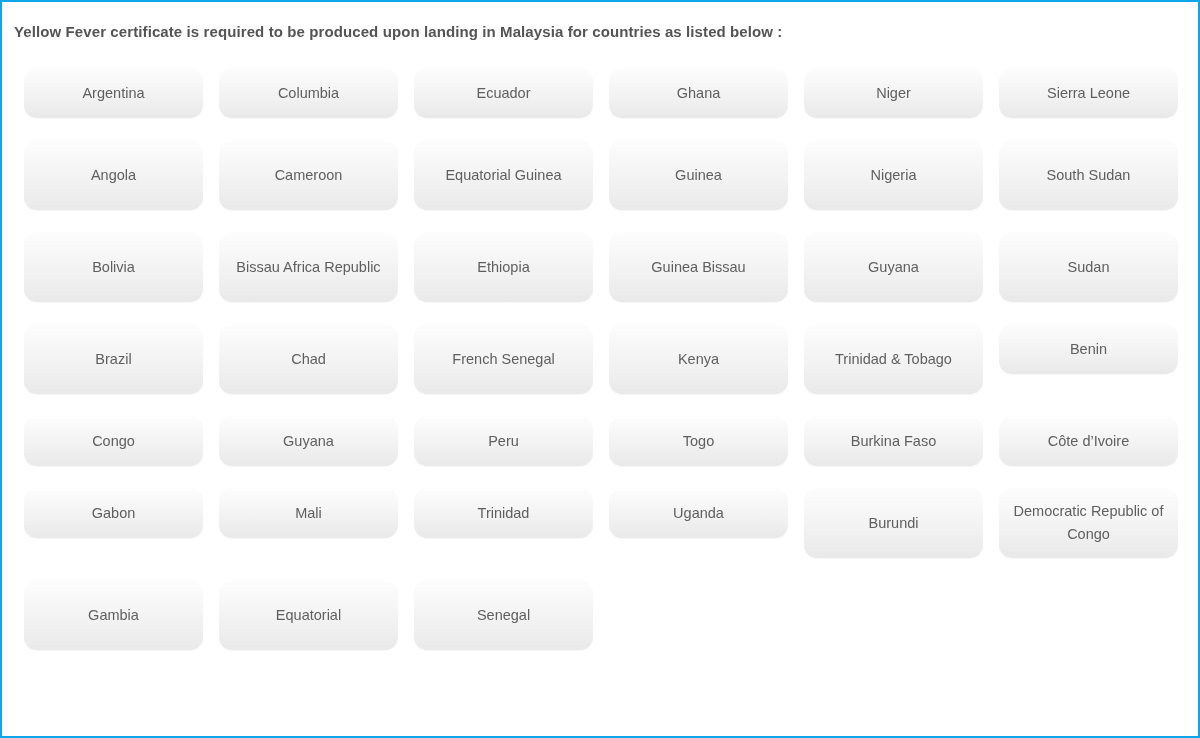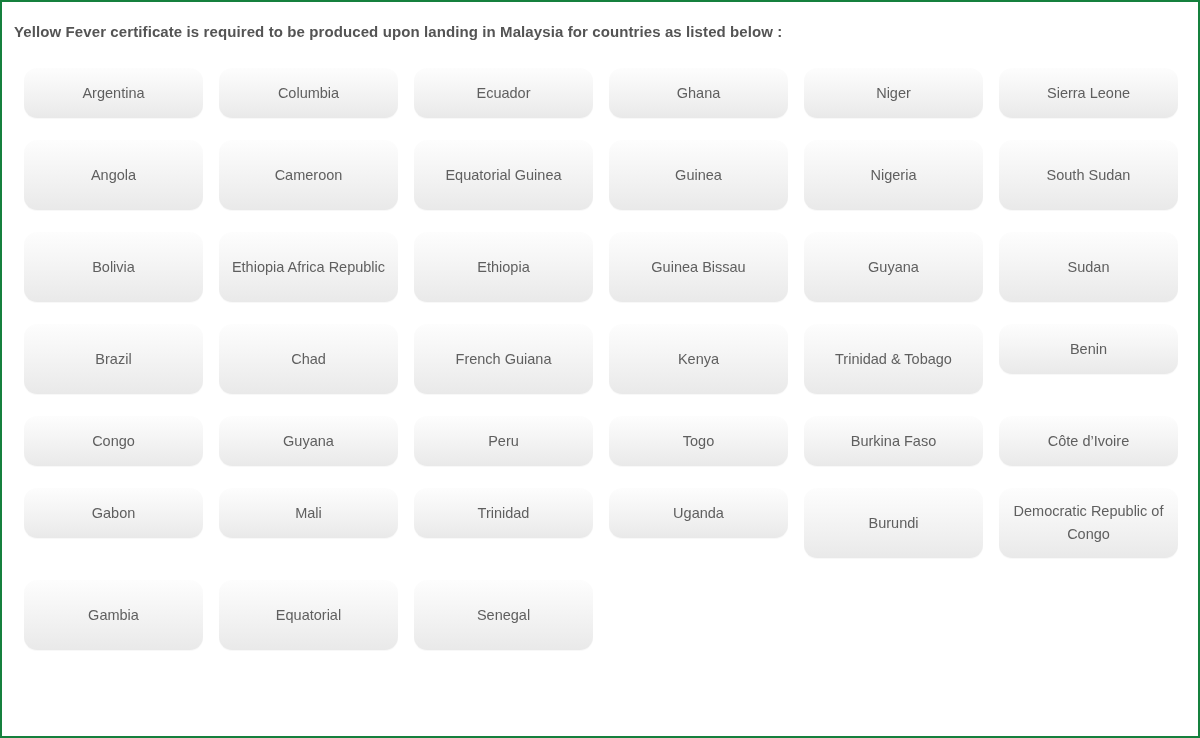--- a/index.html
+++ b/index.html
@@ -14,21 +14,21 @@
     font-family: "Liberation Sans", sans-serif;
     -webkit-font-smoothing: antialiased;
   }
 
   #page-frame {
     position: relative;
     box-sizing: border-box;
     width: 1200px;
     height: 738px;
     background: #ffffff;
-    border: 2px solid #15803d;
+    border: 2px solid #0ea5e9;
     padding: 0;
     overflow: hidden;
   }
 
   #notice-title {
     margin: 0;
     padding: 20px 0 0 12px;
     font-size: 15px;
     font-weight: bold;
     color: #545454;
@@ -117,42 +117,42 @@
       <div class="country-chip h-tall">
         <span class="chip-label">Nigeria</span>
       </div>
       <div class="country-chip h-tall">
         <span class="chip-label">South Sudan</span>
       </div>
       <div class="country-chip h-tall">
         <span class="chip-label">Bolivia</span>
       </div>
       <div class="country-chip h-tall">
-        <span class="chip-label">Ethiopia Africa Republic</span>
+        <span class="chip-label">Bissau Africa Republic</span>
       </div>
       <div class="country-chip h-tall">
         <span class="chip-label">Ethiopia</span>
       </div>
       <div class="country-chip h-tall">
         <span class="chip-label">Guinea Bissau</span>
       </div>
       <div class="country-chip h-tall">
         <span class="chip-label">Guyana</span>
       </div>
       <div class="country-chip h-tall">
         <span class="chip-label">Sudan</span>
       </div>
       <div class="country-chip h-tall">
         <span class="chip-label">Brazil</span>
       </div>
       <div class="country-chip h-tall">
         <span class="chip-label">Chad</span>
       </div>
       <div class="country-chip h-tall">
-        <span class="chip-label">French Guiana</span>
+        <span class="chip-label">French Senegal</span>
       </div>
       <div class="country-chip h-tall">
         <span class="chip-label">Kenya</span>
       </div>
       <div class="country-chip h-tall">
         <span class="chip-label">Trinidad &amp; Tobago</span>
       </div>
       <div class="country-chip h-short">
         <span class="chip-label">Benin</span>
       </div>

